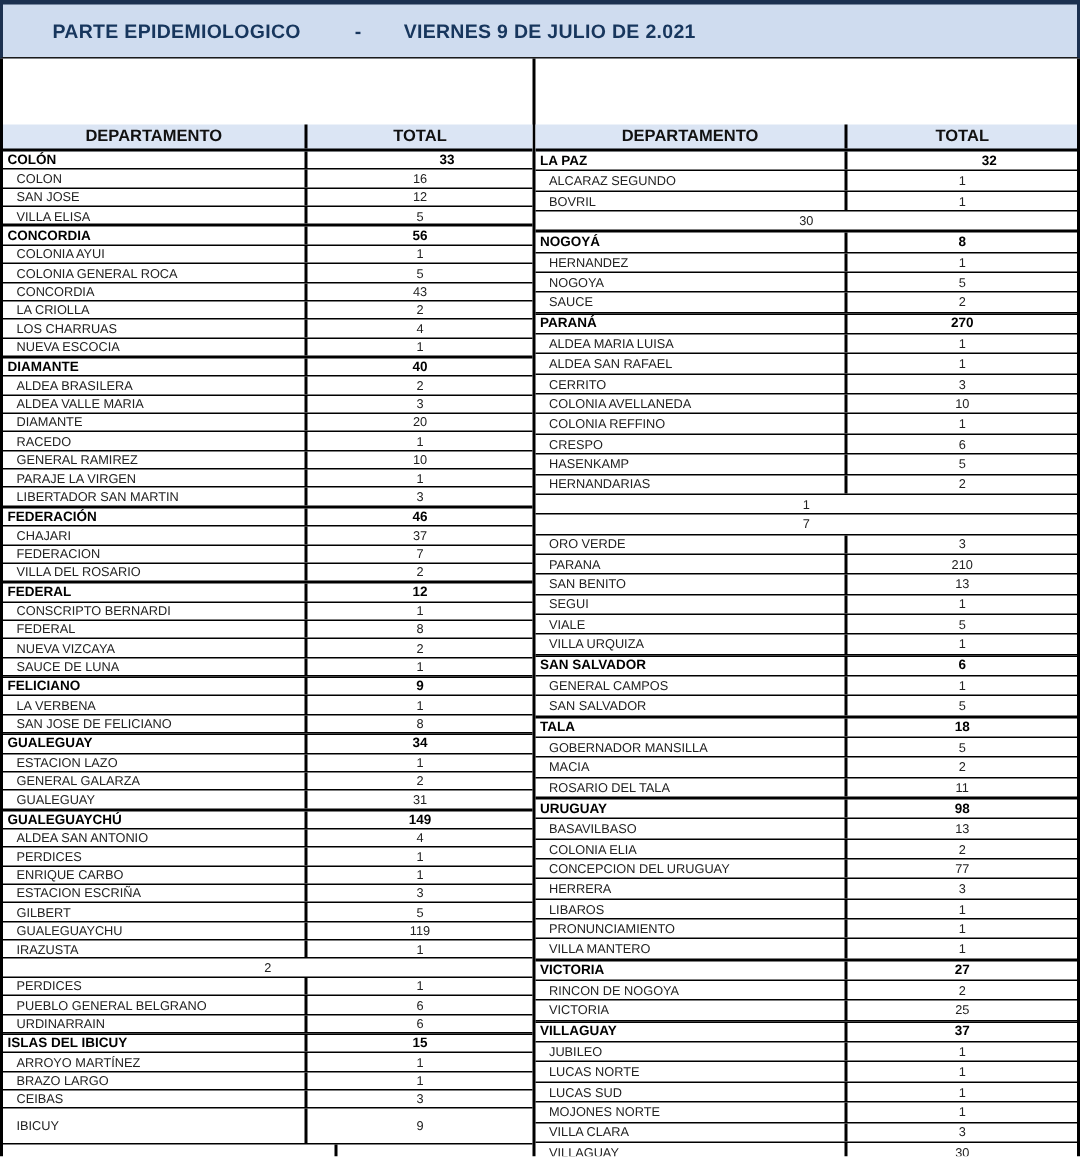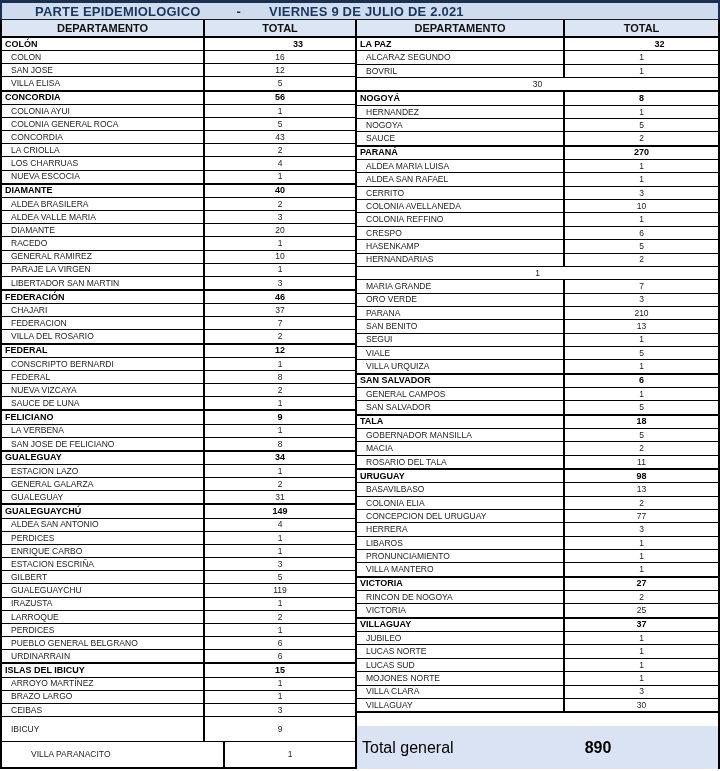--- a/index.html
+++ b/index.html
@@ -1,30 +1,30 @@
 <!DOCTYPE html>
 <html><head>
 <meta charset="utf-8">
 <style>
   html,body{margin:0;padding:0;background:#fff;}
   .page{width:720px;height:771px;background:#fff;font-family:"Liberation Sans",sans-serif;
         color:#1a1a1a;overflow:hidden;box-sizing:border-box;}
-  .title-bar{box-sizing:border-box;height:20px;background:#cfdcef;
+  .title-bar{box-sizing:border-box;height:39px;background:#cfdcef;
         border-top:3px solid #1c3150;border-left:2px solid #1c3150;border-right:2px solid #1c3150;
         border-bottom:1px solid #1a1a1a;
         display:flex;align-items:center;padding-left:33px;
         font-weight:bold;font-size:13px;color:#17365d;letter-spacing:.2px;}
   .title-sep{margin:0 28px 0 36px;}
   .tables{display:flex;height:749px;box-sizing:border-box;
         border-left:2px solid #000;border-right:2px solid #000;}
   .t{display:flex;flex-direction:column;box-sizing:border-box;min-height:0;}
   .t-left{width:355px;--namew:203px;border-right:2px solid #000;border-bottom:2px solid #000;}
   .t-right{width:361px;--namew:208px;}
   .thead{display:flex;flex:0 0 18px;background:#dbe5f4;border-bottom:2px solid #000;
-        box-sizing:border-box;font-weight:bold;font-size:11px;color:#111;}
+        box-sizing:border-box;font-weight:bold;font-size:11px;color:#111;margin-top:44px;}
   .th{display:flex;align-items:center;justify-content:center;box-sizing:border-box;}
   .th.dept{width:var(--namew);border-right:2px solid #000;}
   .th.total{flex:1;}
   .rows{display:flex;flex-direction:column;flex:1;min-height:0;}
   .t-right .rows{flex:0 0 675px;}
   .row{display:flex;flex:1 1 0;min-height:0;border-bottom:1px solid #000;box-sizing:border-box;}
   .row.tall{flex:2 1 0;}
   .row.dept-row{border-top:1px solid #000;}
   .rows .row:first-child{border-top:none;gap:36px;}
   .t-left .rows .row:last-child{border-bottom:none;padding-left:20px;}
@@ -225,21 +225,20 @@
           </div>
           <div class="row city-row">
             <div class="cell name">GUALEGUAYCHU</div>
             <div class="cell val">119</div>
           </div>
           <div class="row city-row">
             <div class="cell name">IRAZUSTA</div>
             <div class="cell val">1</div>
           </div>
           <div class="row city-row">
-            <div class="cell name">LARROQUE</div>
             <div class="cell val">2</div>
           </div>
           <div class="row city-row">
             <div class="cell name">PERDICES</div>
             <div class="cell val">1</div>
           </div>
           <div class="row city-row">
             <div class="cell name">PUEBLO GENERAL BELGRANO</div>
             <div class="cell val">6</div>
           </div>
@@ -344,21 +343,20 @@
             <div class="cell val">5</div>
           </div>
           <div class="row city-row">
             <div class="cell name">HERNANDARIAS</div>
             <div class="cell val">2</div>
           </div>
           <div class="row city-row">
             <div class="cell val">1</div>
           </div>
           <div class="row city-row">
-            <div class="cell name">MARIA GRANDE</div>
             <div class="cell val">7</div>
           </div>
           <div class="row city-row">
             <div class="cell name">ORO VERDE</div>
             <div class="cell val">3</div>
           </div>
           <div class="row city-row">
             <div class="cell name">PARANA</div>
             <div class="cell val">210</div>
           </div>

